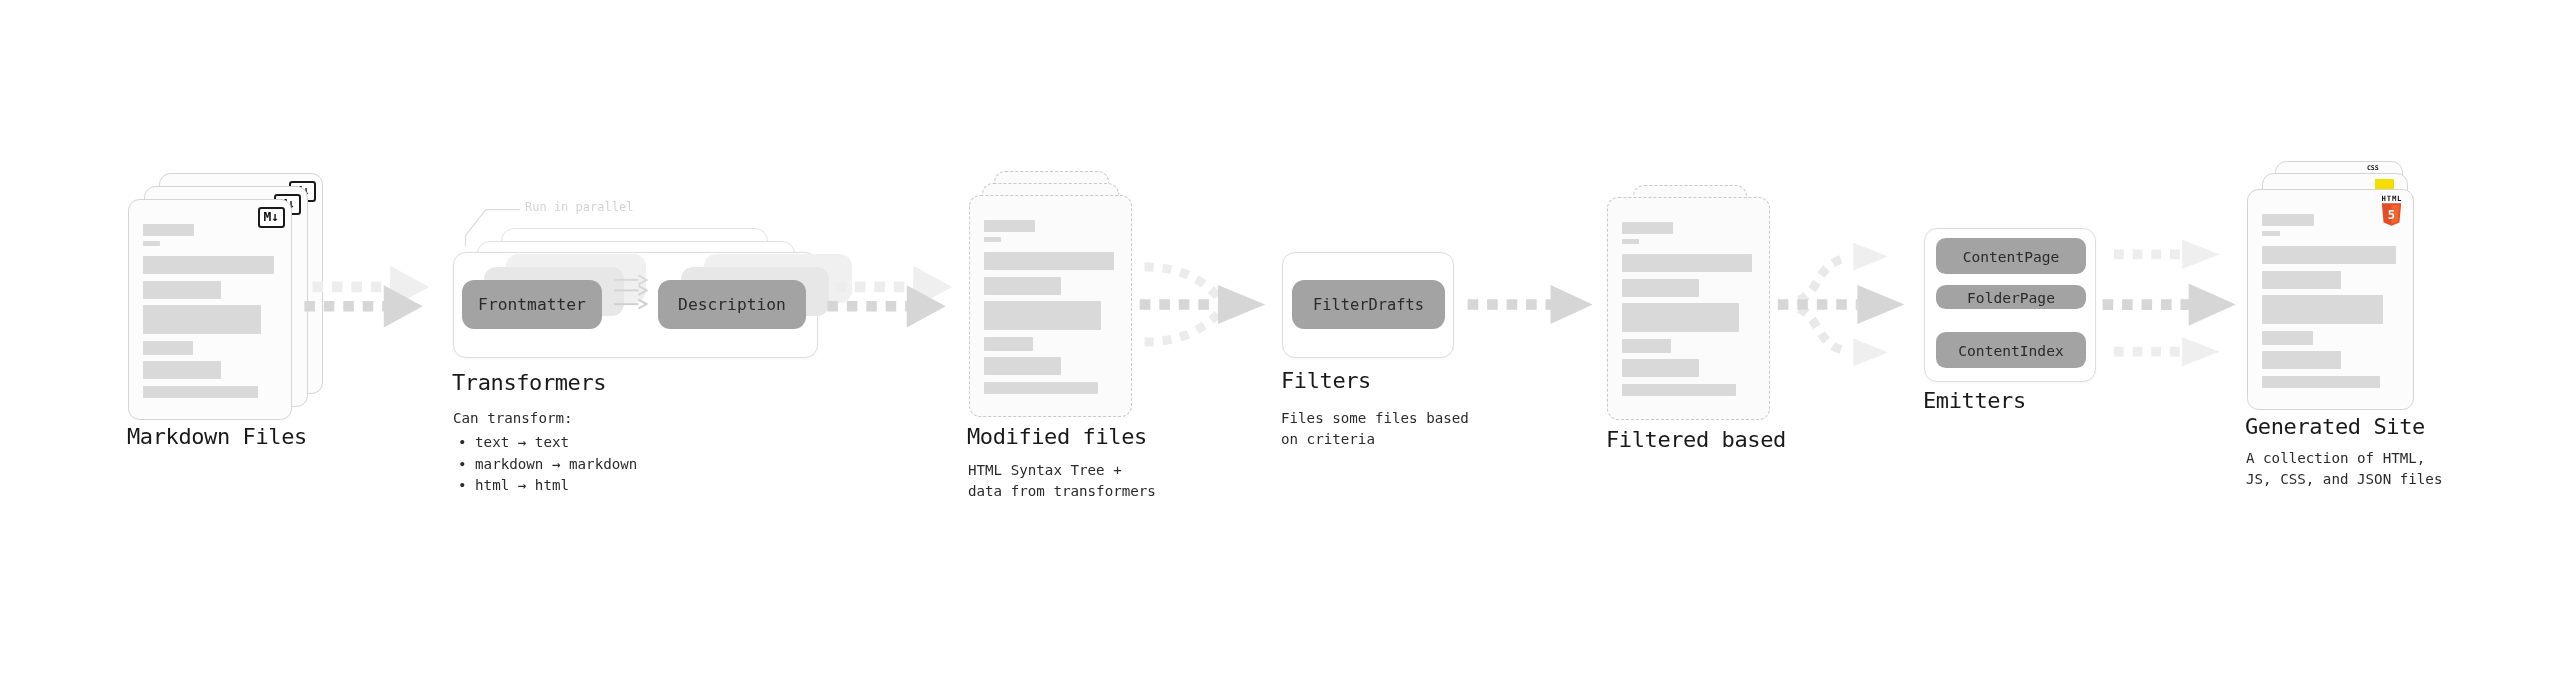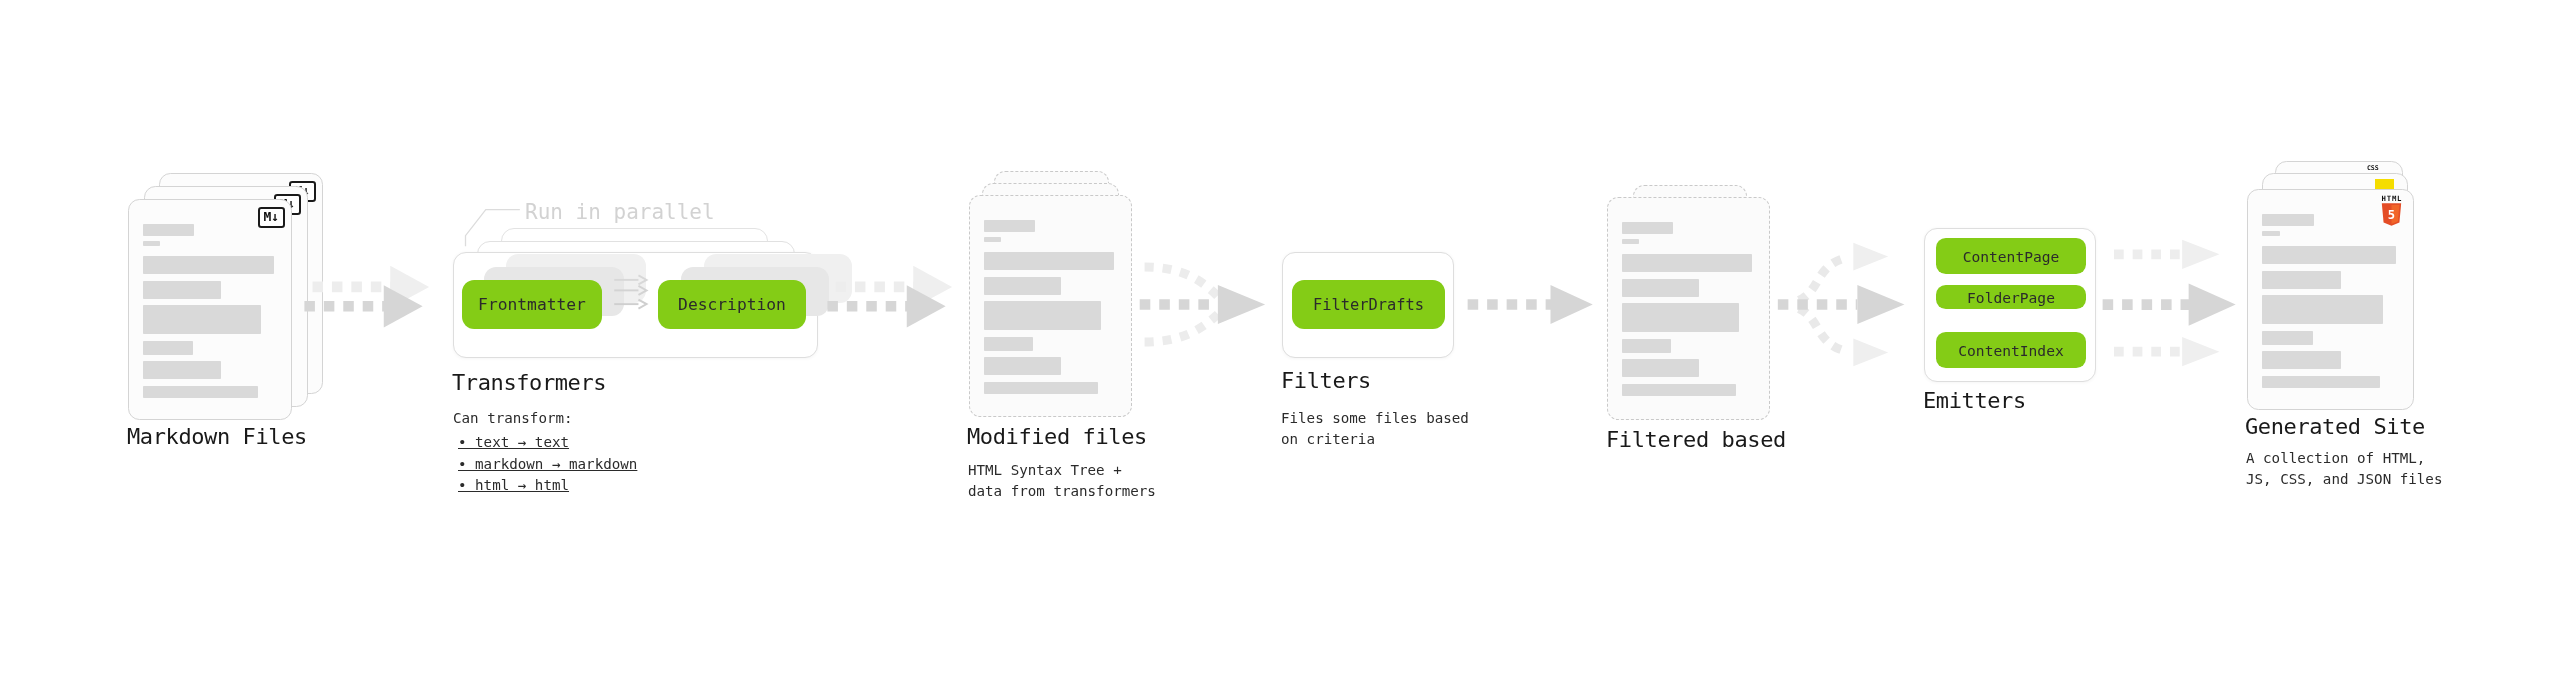--- a/index.html
+++ b/index.html
@@ -34,32 +34,32 @@
   .badge-js  { position:absolute; top:4.9px; right:13px; width:18.7px; height:11.4px; background:#f5dd00; }
   .badge-html5 { position:absolute; top:4.9px; right:8.1px; width:26px; text-align:center; }
   .badge-html5 .html-txt { font-size:7.3px; font-weight:800; color:#111; letter-spacing:0.8px; line-height:8.1px; }
   
   .outline-box {
     position:absolute; background:#ffffff; border:1.3px solid #dedede; border-radius:13px;
     box-sizing:border-box; box-shadow:0 0.8px 3.3px rgba(0,0,0,0.04);
   }
   .outline-box.layer { box-shadow:none; }
   .pill {
-    position:absolute; background:#84cc16; border-radius:12.2px; display:flex; align-items:center;
+    position:absolute; background:#a3a3a3; border-radius:12.2px; display:flex; align-items:center;
     justify-content:center; color:#2b2b2b; box-sizing:border-box; white-space:nowrap;
   }
   .pill.ghost1 { background:#e7e7e7; }
   .pill.ghost2 { background:#f0f0f0; }
   
   .stage-title { position:absolute; font-size:22px; color:#191919; white-space:nowrap; letter-spacing:-0.4px; }
   .caption { position:absolute; font-size:14.2px; line-height:1.45; color:#2b2b2b; white-space:pre-line; }
   .caption-heading { position:absolute; font-size:14.2px; color:#2b2b2b; white-space:nowrap; }
   .bullets { position:absolute; font-size:14.2px; color:#2b2b2b; }
   .bullets div { line-height:21.5px; white-space:nowrap; }
-  .annotation { position:absolute; font-size:21px; color:#d2d2d2; white-space:nowrap; }
+  .annotation { position:absolute; font-size:12px; color:#d2d2d2; white-space:nowrap; }
   .arrow { position:absolute; }
 </style>
 </head>
 <body>
 
 <div class="canvas">
 
   <div class="card" style="left:159px; top:173px; width:164px; height:221px;">
     <div class="md-badge">M↓</div>
   </div>
@@ -108,21 +108,21 @@
     <line x1="4" y1="11" x2="34" y2="11" stroke="#d8d8d8" stroke-width="2.4"></line>
     <path d="M34,5.5 L44,11 L34,16.5" fill="none" stroke="#d8d8d8" stroke-width="2.4"></path>
     <line x1="4" y1="24" x2="34" y2="24" stroke="#d3d3d3" stroke-width="2.4"></line>
     <path d="M34,18.5 L44,24 L34,29.5" fill="none" stroke="#d3d3d3" stroke-width="2.4"></path>
     <line x1="4" y1="41" x2="34" y2="41" stroke="#cfcfcf" stroke-width="2.4"></line>
     <path d="M34,35.5 L44,41 L34,46.5" fill="none" stroke="#cfcfcf" stroke-width="2.4"></path>
   </svg>
 
   <div class="stage-title" style="left:452px; top:370px;">Transformers</div>
   <div class="caption-heading" style="left:453px; top:410px;">Can transform:</div>
-  <div class="bullets" style="left:458px; top:432px;text-decoration:underline;">
+  <div class="bullets" style="left:458px; top:432px;">
     <div>• text → text</div>
     <div>• markdown → markdown</div>
     <div>• html → html</div>
   </div>
 
   <svg class="arrow" style="left:824px; top:248px;" width="138" height="81" viewBox="0 0 170 100">
     <line x1="14" y1="48" x2="112" y2="48" stroke="#ededed" stroke-width="13" stroke-dasharray="13 11"></line>
     <polygon points="110,22 110,74 158,48" fill="#efefef"></polygon>
     <line x1="4" y1="72" x2="104" y2="72" stroke="#d6d6d6" stroke-width="13" stroke-dasharray="13 11"></line>
     <polygon points="102,46 102,98 150,72" fill="#d6d6d6"></polygon>

